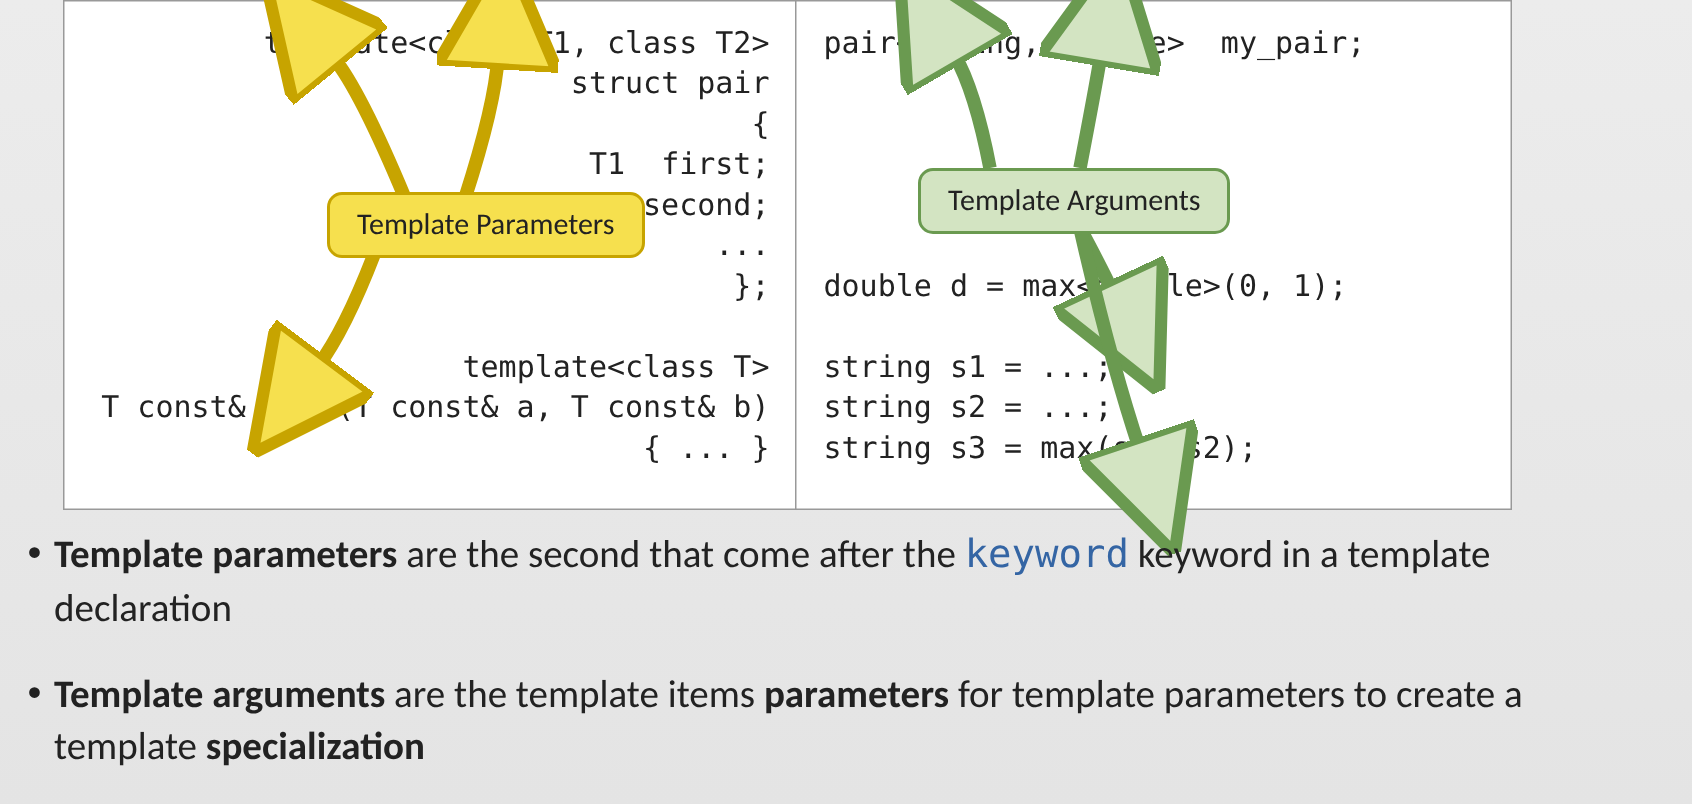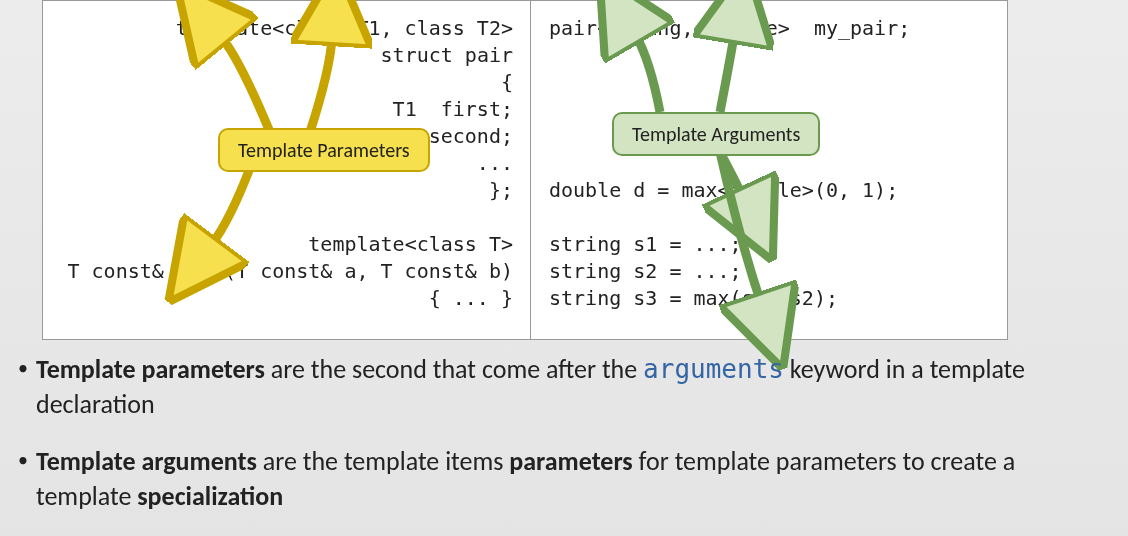--- a/index.html
+++ b/index.html
@@ -139,21 +139,21 @@
     <path d="M 720 152 Q 740 240 760 300" stroke="#6a9a50" stroke-width="9" fill="none" marker-end="url(#ah-green)"></path>
   </svg>
 
   <div class="callout callout-yellow" style="left:218px; top:128px;">Template Parameters</div>
   <div class="callout callout-green" style="left:612px; top:112px;">Template Arguments</div>
 
   <div class="bullets">
     <div class="bullet">
       <div class="dot">•</div>
       <div class="text">
-        <b>Template parameters</b><span> are the second that come after the </span><span class="kw">arguments</span><span> keyword in a template declaration</span>
+        <b>Template parameters</b><span> are the second that come after the </span><span class="kw">keyword</span><span> keyword in a template declaration</span>
       </div>
     </div>
     <div class="bullet">
       <div class="dot">•</div>
       <div class="text">
         <b>Template arguments</b><span> are the template items </span><b>parameters</b><span> for template parameters to create a template </span><b>specialization</b>
       </div>
     </div>
   </div>
 

